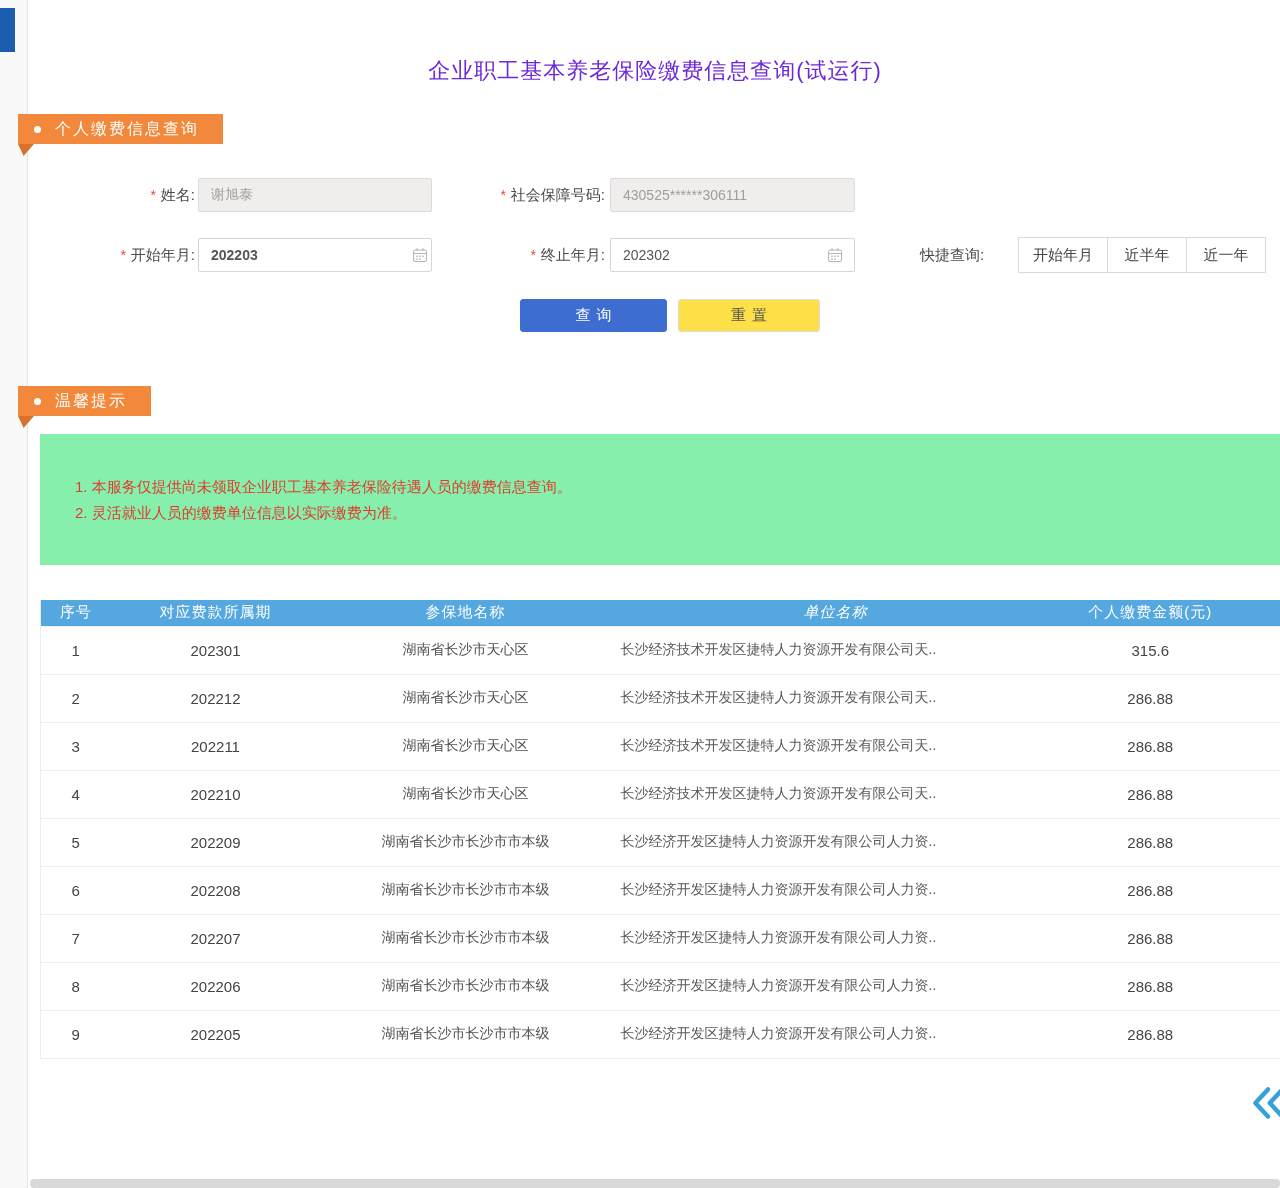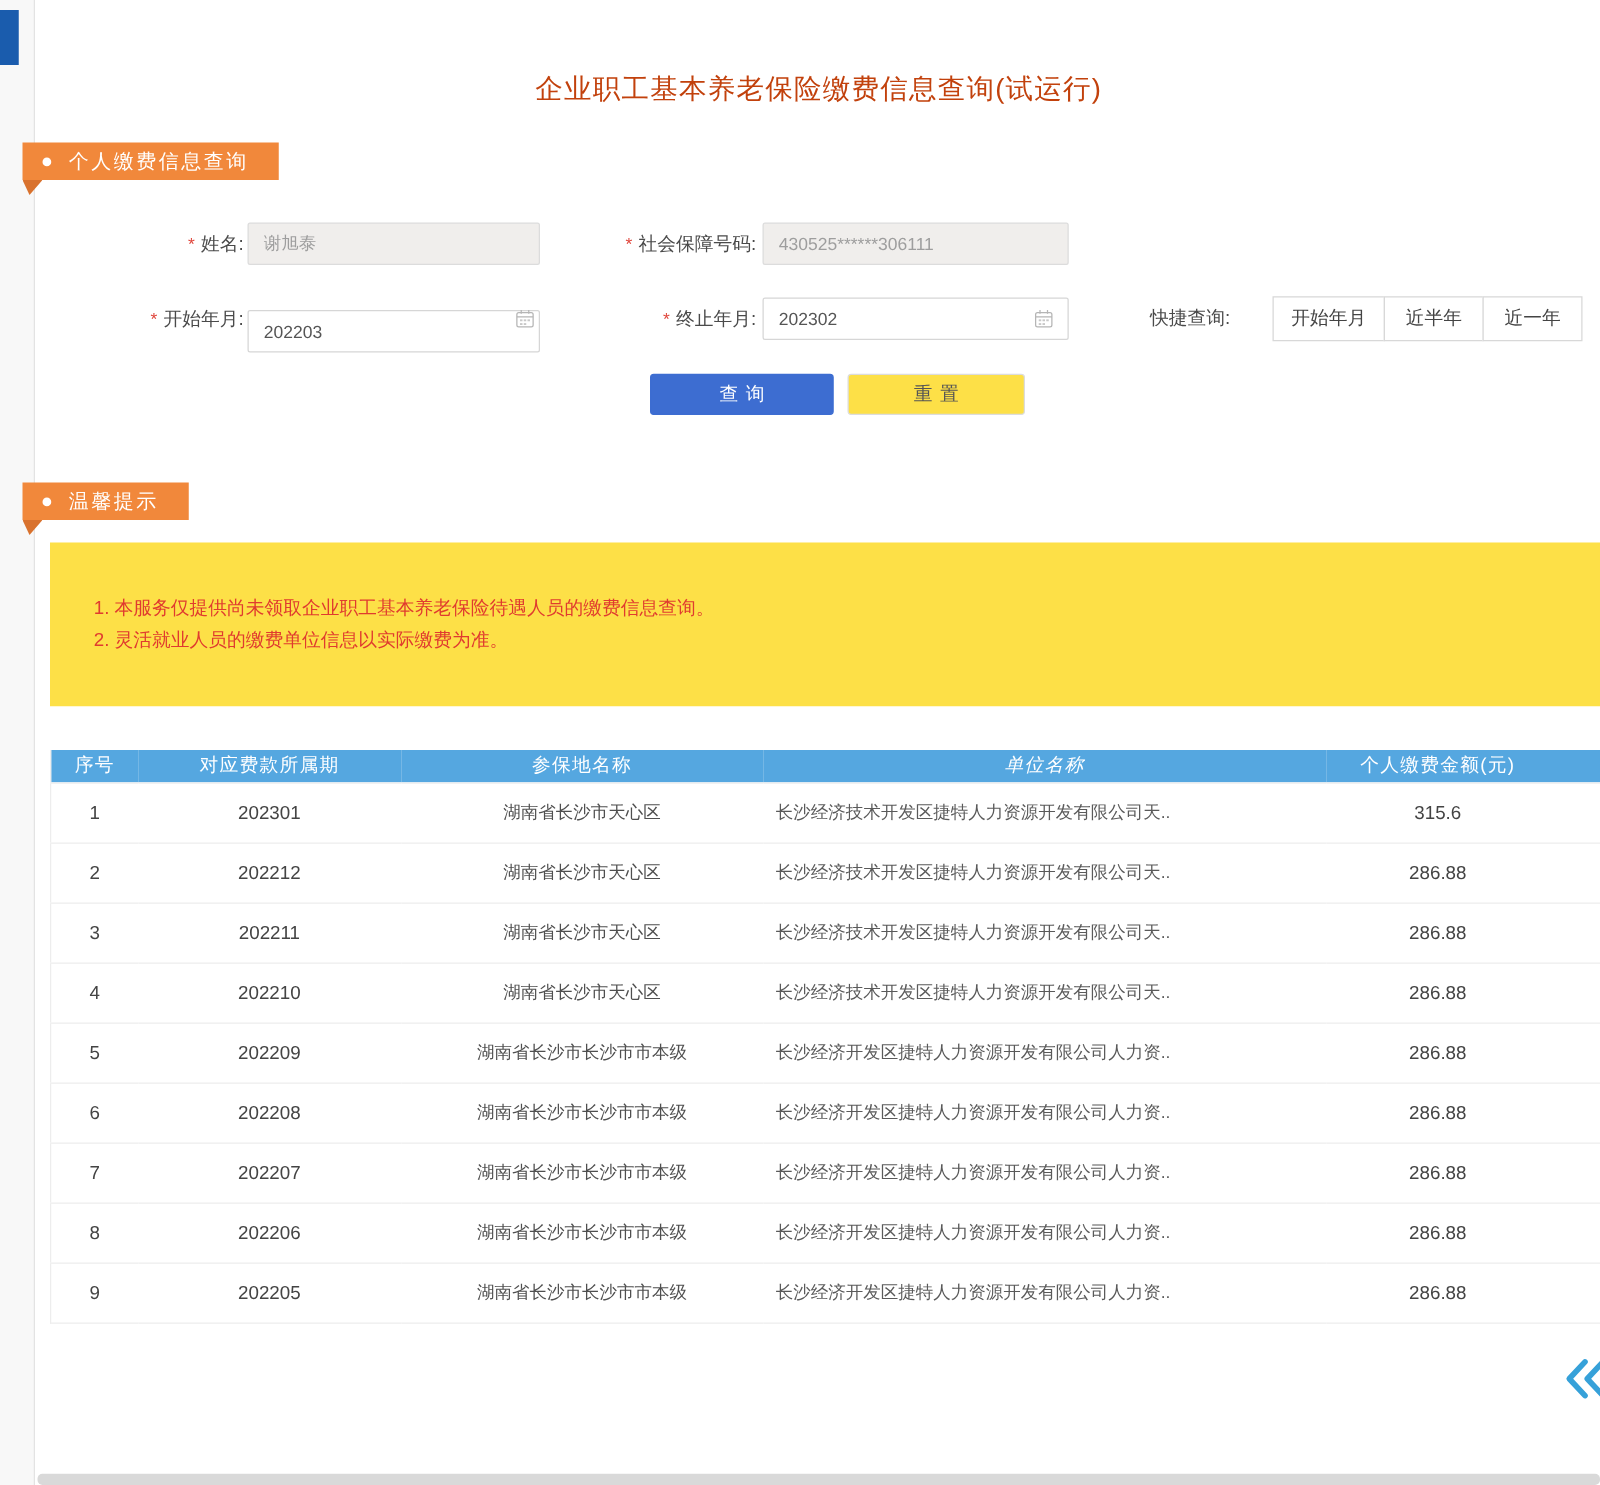--- a/index.html
+++ b/index.html
@@ -7,21 +7,21 @@
   body { font-family:"Liberation Sans","DejaVu Sans",sans-serif; color:#333; }
   #app { position:relative; width:1280px; height:1188px; overflow:hidden; background:#fff; }
 
   
   .left-strip { position:absolute; left:0; top:0; width:28px; height:1188px;
                 background:#f8f8f8; border-right:1px solid #e3e3e3; }
   .corner-block { position:absolute; left:0; top:8px; width:15px; height:44px; background:#1a5cad; }
 
   
   .page-title { position:absolute; left:30px; right:0; top:56px; text-align:center;
-                font-size:22px; font-weight:500; color:#c2410c; letter-spacing:1px; }
+                font-size:22px; font-weight:500; color:#6d28d9; letter-spacing:1px; }
 
   
   .ribbon { position:absolute; left:18px; height:30px; background:#f1883b; color:#fff;
             display:flex; align-items:center; padding:0 24px 0 16px; font-size:16px; letter-spacing:2px; }
   .ribbon .dot { width:7px; height:7px; border-radius:50%; background:#fff; margin-right:14px; flex:0 0 auto; }
   .ribbon .fold { position:absolute; left:0; bottom:-12px; width:16px; height:12px;
                   background:#d9722e; clip-path:polygon(0 0,100% 0,35% 100%); }
   #ribbon-query { top:114px; }
   #ribbon-tips  { top:386px; }
 
@@ -33,41 +33,41 @@
            font-size:14px; padding:0 30px 0 12px; background:#fff; color:#555;
            font-family:"Liberation Sans","DejaVu Sans",sans-serif; width:234px; }
   .input.disabled { background:#f0eeec; color:#9e9e9e; border-color:#dcdcdc; }
   .cal-icon { position:absolute; width:16px; height:16px; top:9px; cursor:pointer; }
 
   #lbl-name  { left:90px;  top:178px; width:105px; }
   #inp-name  { left:198px; top:178px; }
   #lbl-ssn   { left:440px; top:178px; width:165px; }
   #inp-ssn   { left:610px; top:178px; width:245px; }
   #lbl-start { left:85px;  top:238px; width:110px; }
-  #inp-start { left:198px; top:248px; }
+  #inp-start { left:198px; top:238px;font-weight:bold; }
   #cal-start { left:412px; top:247px; }
   #lbl-end   { left:495px; top:238px; width:110px; }
   #inp-end   { left:610px; top:238px; width:245px; }
   #cal-end   { left:827px; top:247px; }
 
   #lbl-quick { left:920px; top:238px; width:92px; text-align:left; }
   .quick-group { position:absolute; left:1018px; top:237px; display:flex; }
   .quick-btn { height:36px; min-width:80px; padding:0 14px; background:#fff; border:1px solid #d8d8d8;
                font-size:15px; color:#444; line-height:34px; text-align:center; cursor:pointer;
                margin-left:-1px; font-family:"Liberation Sans","DejaVu Sans",sans-serif; }
   .quick-btn:first-child { margin-left:0; }
 
   .btn { position:absolute; height:33px; border-radius:3px; font-size:15px; cursor:pointer;
          letter-spacing:6px; text-indent:6px; font-family:"Liberation Sans","DejaVu Sans",sans-serif; }
   #btn-query { left:520px; top:299px; width:147px; background:#3d6dd1; border:1px solid #3d6dd1; color:#fff; }
   #btn-reset { left:678px; top:299px; width:142px; background:#fde047; border:1px solid #dcdcdc; color:#555; }
 
   
   .notice { position:absolute; left:40px; top:434px; width:1240px; height:131px;
-            background:#fde047; padding:40px 30px 0 35px; }
+            background:#86efac; padding:40px 30px 0 35px; }
   .notice div { font-size:15px; color:#e03b2f; line-height:26px; }
 
   
   .results { position:absolute; left:40px; top:600px; width:1240px; border-collapse:collapse;
              table-layout:fixed; border:1px solid #ededed; border-top:none; }
   .results th { background:#55a7e0; color:#fff; font-weight:500; font-size:15px; height:26px;
                 text-align:center; letter-spacing:1px; }
   .results td { height:48px; font-size:15px; color:#444; text-align:center;
                 border-top:1px solid #ededed; background:#fff; }
   .results td.c3 { text-align:left; padding-left:10px; color:#5a5a5a; font-size:14px; }

